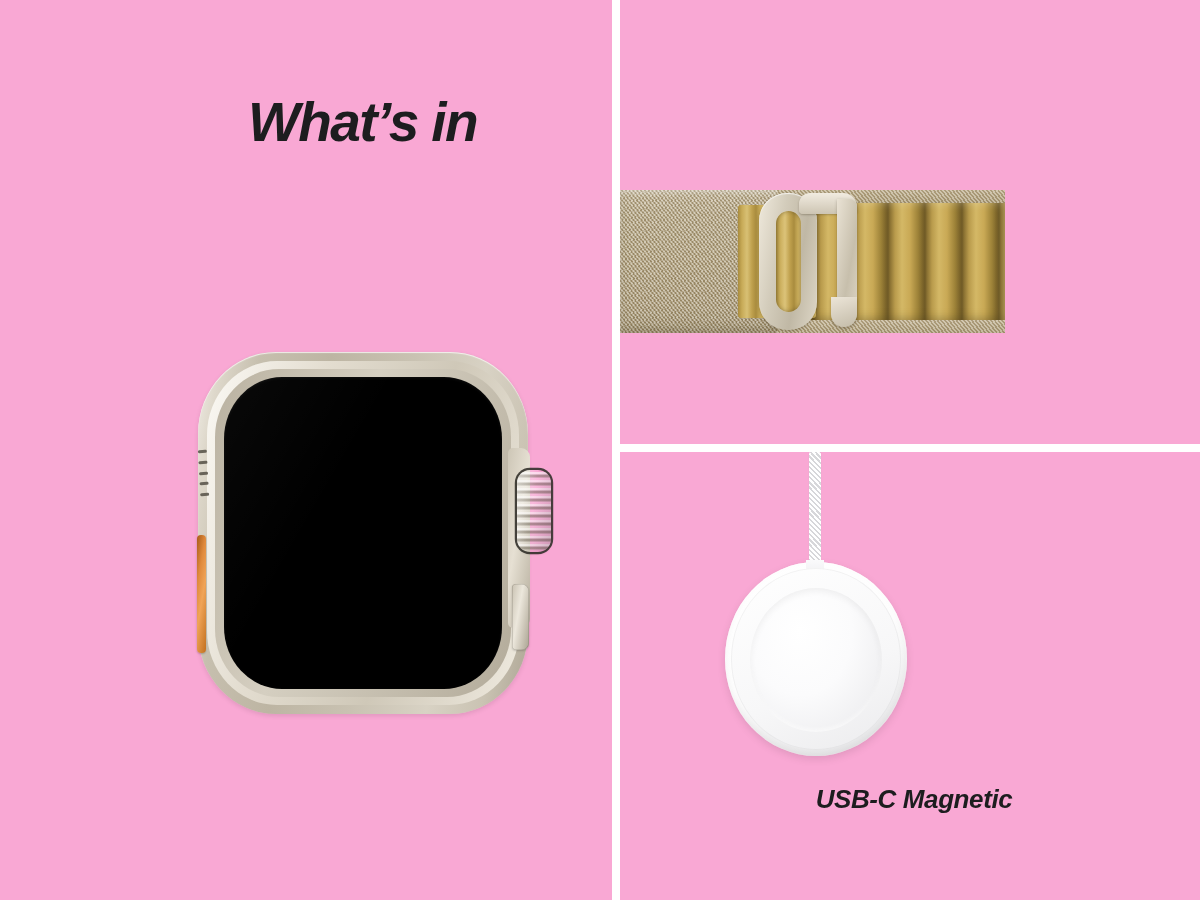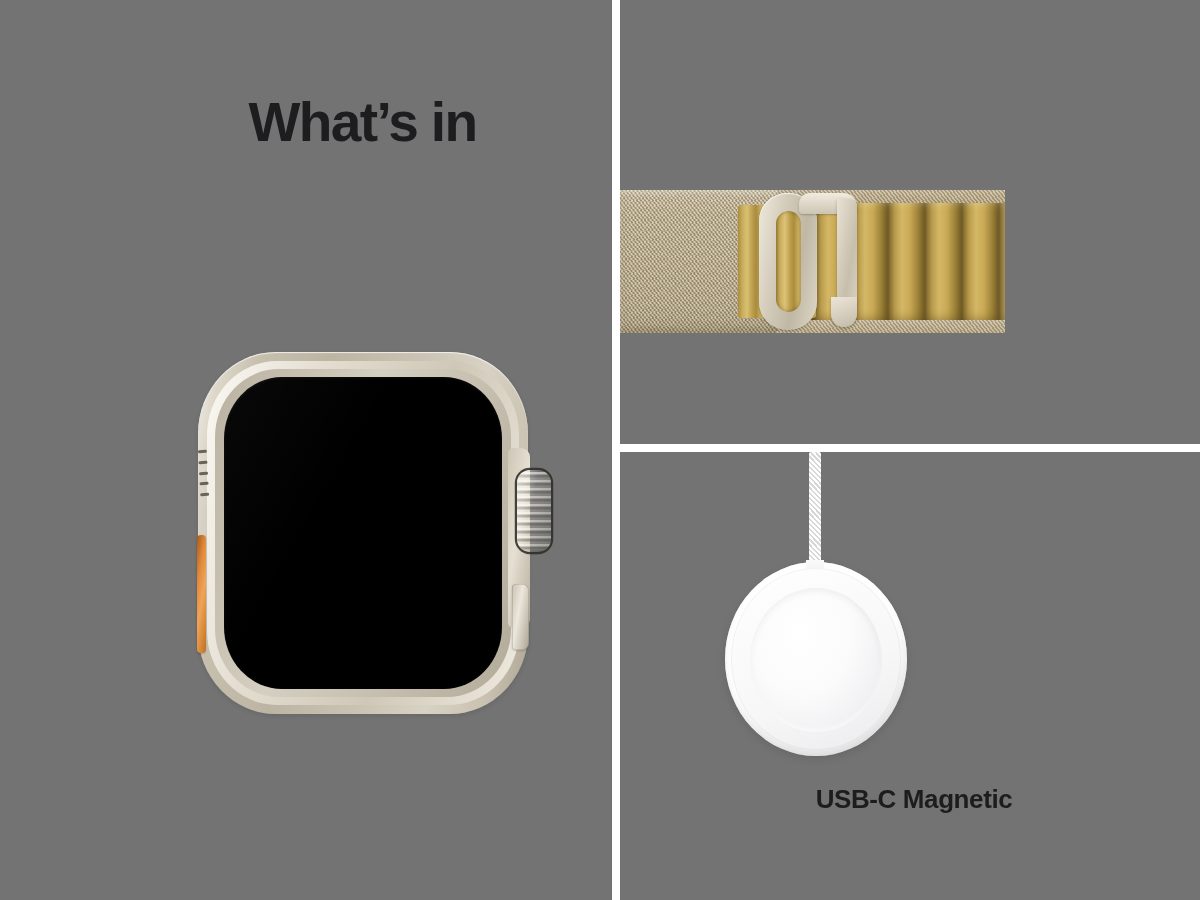--- a/index.html
+++ b/index.html
@@ -7,21 +7,21 @@
     width:1200px;height:900px;
     background:#ffffff;
     font-family:"Liberation Sans","DejaVu Sans",sans-serif;
     overflow:hidden;
     position:relative;
     -webkit-font-smoothing:antialiased;
   }
   .stage{position:absolute;inset:0;width:1200px;height:900px;}
 
   
-  .panel{position:absolute;background:#737373;overflow:hidden;}
+  .panel{position:absolute;background:#f9a8d4;overflow:hidden;font-style:italic;}
   #panel-left{left:0;top:0;width:612px;height:900px;}
   #panel-band{left:620px;top:0;width:580px;height:444px;}
   #panel-charger{left:620px;top:452px;width:580px;height:448px;}
 
   
   #headline{
     position:absolute;left:150px;top:92px;width:425px;
     text-align:center;
     font-size:55px;line-height:60px;font-weight:700;
     letter-spacing:-1.6px;color:#1d1d1f;

